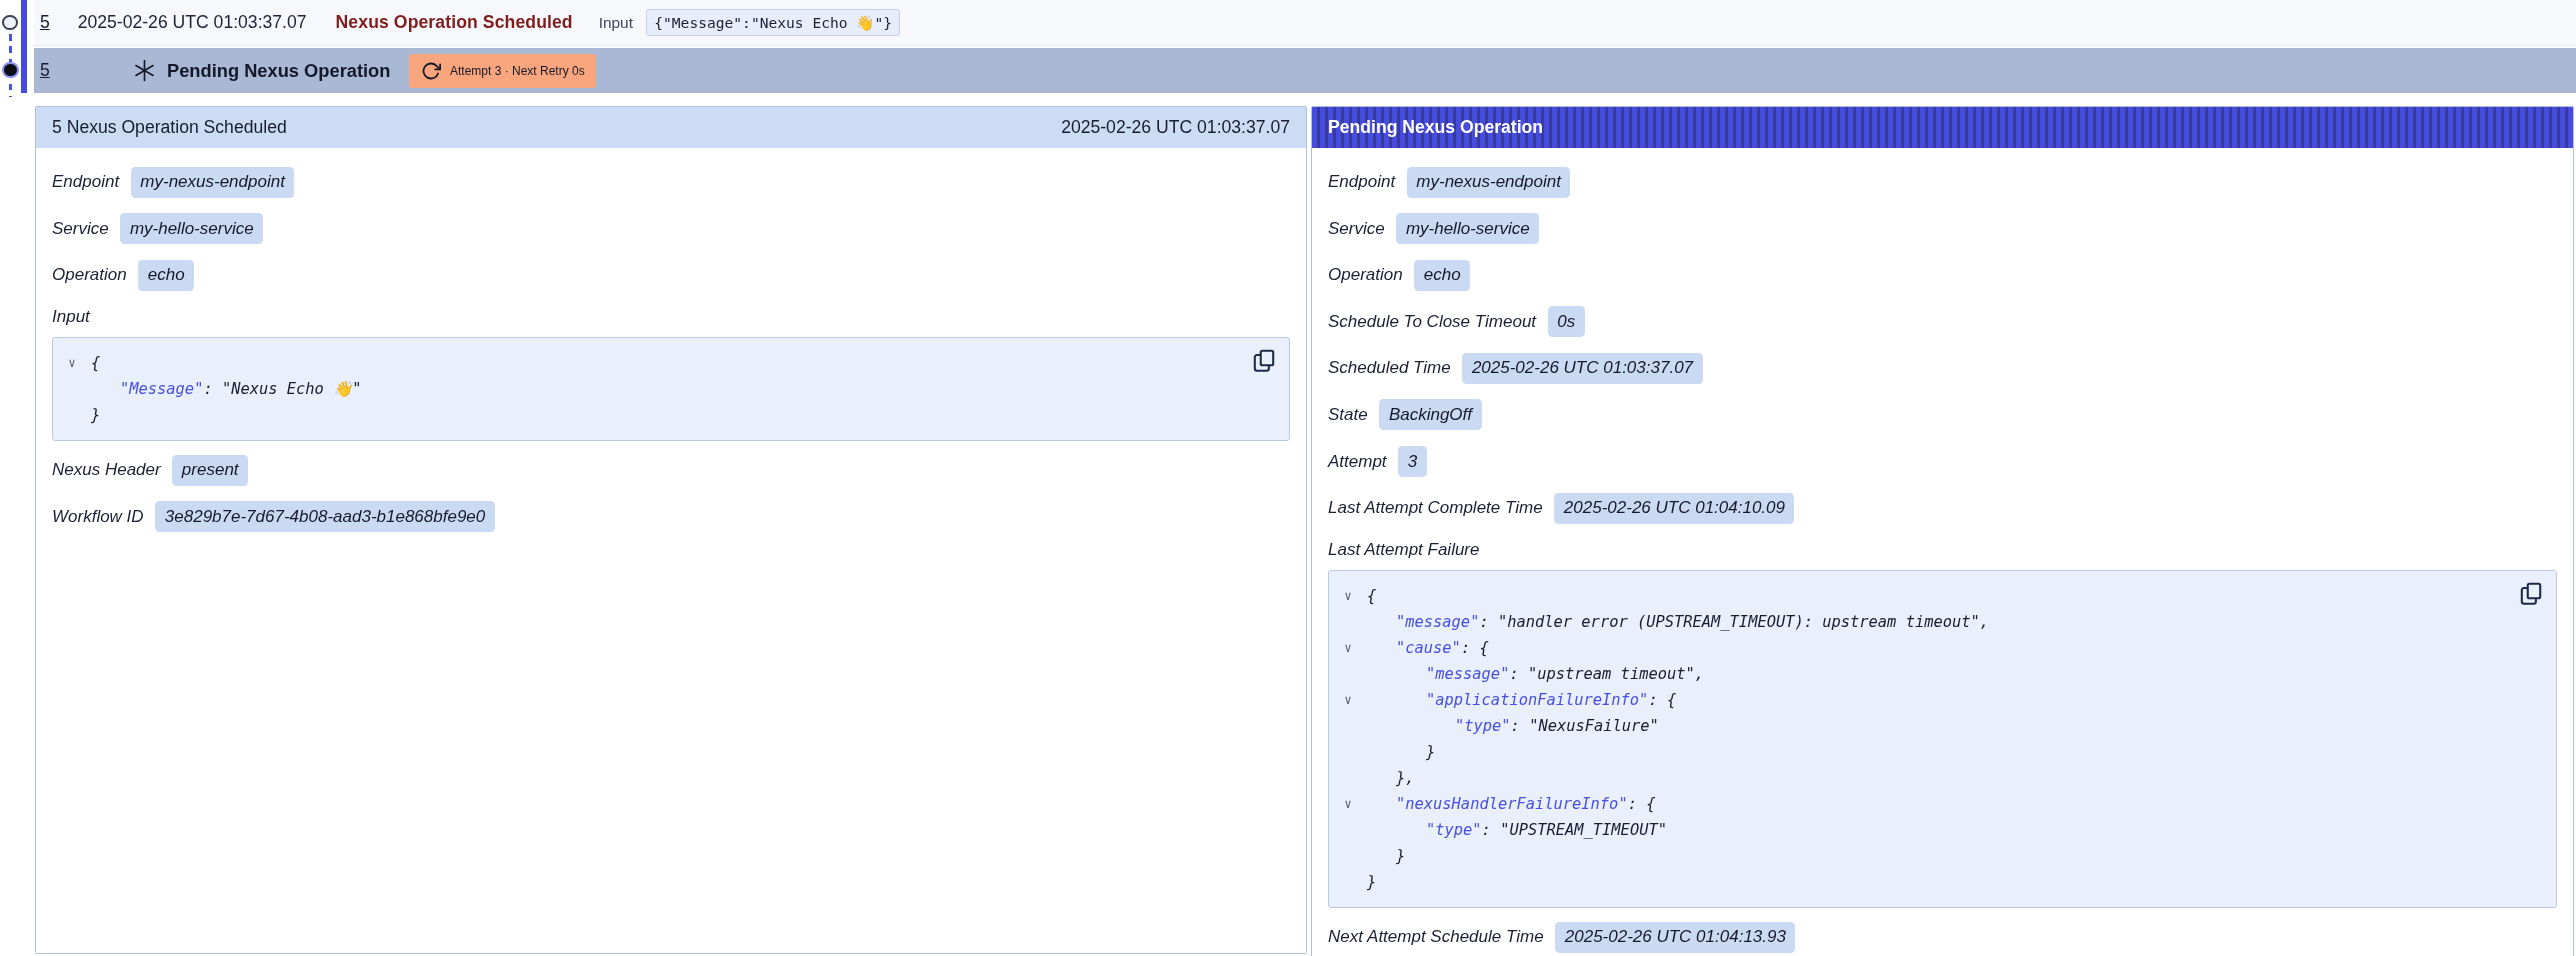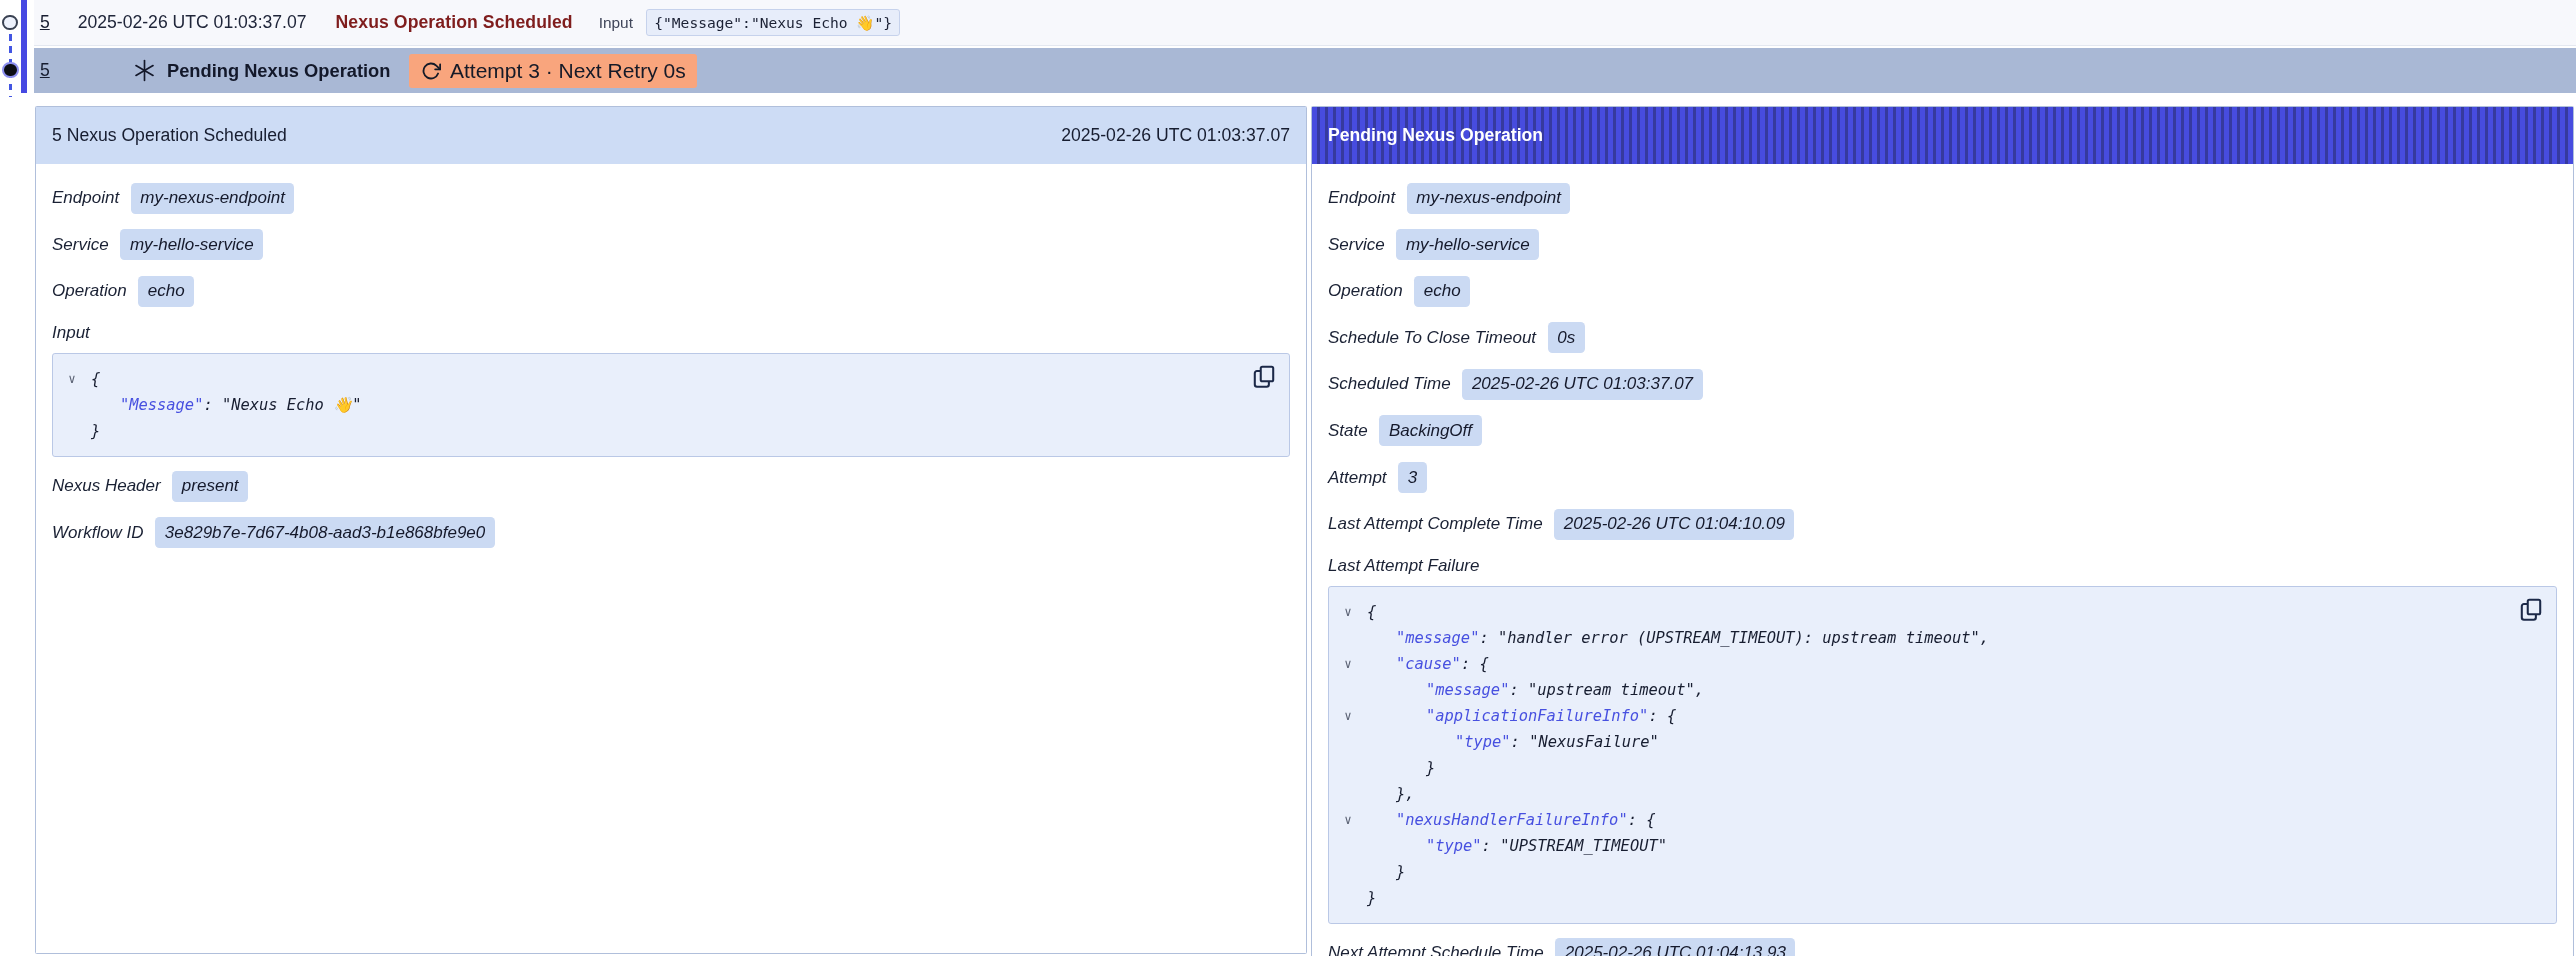--- a/index.html
+++ b/index.html
@@ -25,29 +25,29 @@
   .row2{top:48px;height:45px;background:#a9b8d5;}
   .evt-id{margin-left:5.9px;font-size:17.6px;color:#171d30;text-decoration:underline;font-weight:500;}
   .evt-time{margin-left:28px;font-size:17.6px;color:#20263a;}
   .evt-title{margin-left:29px;font-size:17.6px;font-weight:700;color:#7f1d1d;letter-spacing:0.1px;}
   .evt-input-label{margin-left:26px;font-size:15.4px;color:#40465a;}
   .evt-input-badge{margin-left:13px;font-family:"DejaVu Sans Mono",monospace;font-size:14.6px;
     background:#e7edfa;border:0.7px solid #c6d2ec;border-radius:2.9px;padding:3.7px 7.3px;color:#1b2134;}
   .pend-icon{margin-left:82px;width:25px;height:25px;flex:none;}
   .pend-title{margin-left:10.3px;font-size:18.3px;font-weight:700;color:#13182a;}
   .attempt-badge{margin-left:19px;display:inline-flex;align-items:center;gap:8.8px;
-    background:#f9a57d;border-radius:2.9px;height:34px;padding:0 11.7px;font-size:21px;color:#151a28;}
+    background:#f9a57d;border-radius:2.9px;height:34px;padding:0 11.7px;font-size:12px;color:#151a28;}
   .retry-icon{width:20px;height:20px;flex:none;}
 
   
   .panels{position:absolute;left:35px;top:106px;width:2536px;height:850px;}
   .card{position:absolute;top:0;background:#fff;border:0.7px solid #b0bfdb;border-radius:1.5px;}
   .card-left{left:0;width:1270px;height:846px;}
   .card-right{left:1276px;width:1261px;height:974px;}
-  .card-header{height:57px;display:flex;align-items:center;justify-content:space-between;
+  .card-header{height:41px;display:flex;align-items:center;justify-content:space-between;
     padding:0 16px;font-size:17.6px;text-align:right;}
   .header-blue{background:#cddcf5;color:#171d30;font-weight:500;}
   .header-striped{background:repeating-linear-gradient(90deg,#474cdf 0 5.1px,#363a9e 5.1px 8px);
     color:#ffffff;font-weight:600;}
   .card-body{padding:18px 16px 0 16px;font-style:italic;}
 
   .field{display:flex;align-items:center;height:32px;margin-bottom:14.6px;font-size:17px;color:#1a2134;}
   .field-label{margin-right:11.7px;white-space:nowrap;}
   .badge{display:inline-flex;align-items:center;background:#cbdaf3;border-radius:4.4px;
     padding:0 9.5px;height:31px;color:#15192b;white-space:nowrap;}

